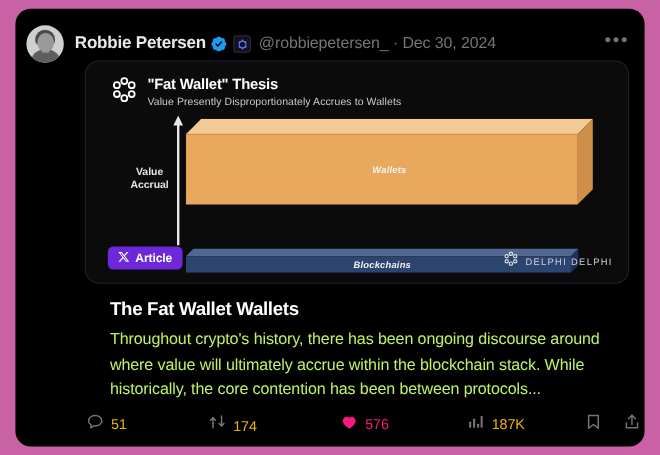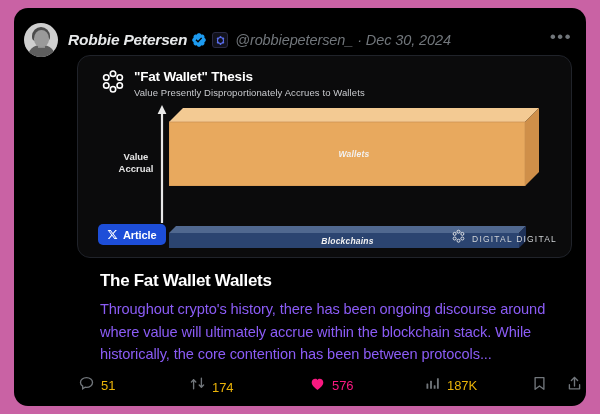--- a/index.html
+++ b/index.html
@@ -16,21 +16,21 @@
     left:14px; top:8px;
     width:572px; height:398px;
     background:#000;
     border-radius:14px;
     overflow:hidden;
   }
 
   
   #tweet-header {
     position:absolute; left:0; top:0; width:100%; height:64px;
-    display:flex; align-items:center; padding:0 14px 0 10px;font-style:italic;
+    display:flex; align-items:center; padding:0 14px 0 10px;
   }
   #avatar {
     width:34px; height:34px; border-radius:50%;
     flex:0 0 34px; margin-right:10px;
     overflow:hidden; position:relative;
     background:#cfcfcf;
   }
   #avatar .face {
     position:absolute; left:50%; top:52%; transform:translate(-50%,-50%);
     width:34px; height:34px;
@@ -119,21 +119,21 @@
   }
 
   #bar-wallets { left:91px; top:52px; width:370px; height:78px; }
   #bar-applications { left:91px; top:138px; width:357px; height:25px; }
   #bar-blockchains { left:91px; top:170px; width:357px; height:22px; }
 
   
   #article-badge {
     position:absolute; left:20px; top:168px;
     height:21px; padding:0 9px;
-    background:#1d4ed8; border-radius:5px;
+    background:#6d28d9; border-radius:5px;
     display:flex; align-items:center; gap:5px;
   }
   #article-badge .label {
     font-size:11px; font-weight:bold; color:#fff; letter-spacing:-0.1px;
   }
 
   
   #watermark {
     position:absolute; right:14px; bottom:9px;
     display:flex; align-items:center; gap:6px;
@@ -142,21 +142,21 @@
     font-size:8.5px; color:#cfd2d6; letter-spacing:1.2px;
   }
 
   
   #article-title {
     position:absolute; left:86px; top:263px;
     font-size:17px; font-weight:bold; color:#fff; letter-spacing:-0.3px;
   }
   #article-body {
     position:absolute; left:86px; top:290px; width:470px;
-    font-size:14.6px; color:#8b5cf6; line-height:22.5px;
+    font-size:14.6px; color:#bef264; line-height:22.5px;
     letter-spacing:-0.1px;
   }
 
   
   #action-bar {
     position:absolute; left:0; bottom:8px; width:100%; height:26px;
     display:flex; align-items:center;
   }
   .action {
     display:flex; align-items:center; gap:6px;
@@ -287,21 +287,21 @@
           <g fill="none" stroke="#dfe2e6" stroke-width="1.6">
             <circle cx="12" cy="4.3" r="2.4"></circle>
               <circle cx="18.2" cy="7.8" r="2.4"></circle>
             <circle cx="18.2" cy="15.2" r="2.4"></circle>
               <circle cx="12" cy="18.7" r="2.4"></circle>
             <circle cx="5.8" cy="15.2" r="2.4"></circle>
               <circle cx="5.8" cy="7.8" r="2.4"></circle>
           </g>
         </svg>
       </span>
-      <span class="wm-text">DIGITAL DIGITAL</span>
+      <span class="wm-text">DELPHI DELPHI</span>
     </div>
   </div>
 
   <div id="article-title">The Fat Wallet Wallets</div>
   <div id="article-body">Throughout crypto's history, there has been ongoing discourse around where value will ultimately accrue within the blockchain stack. While historically, the core contention has been between protocols...</div>
 
   <div id="action-bar">
 
     <div class="action" id="action-reply">
       <span>

